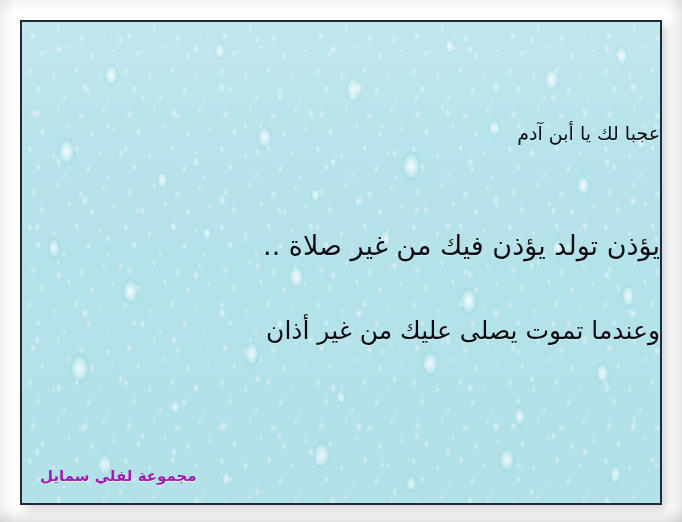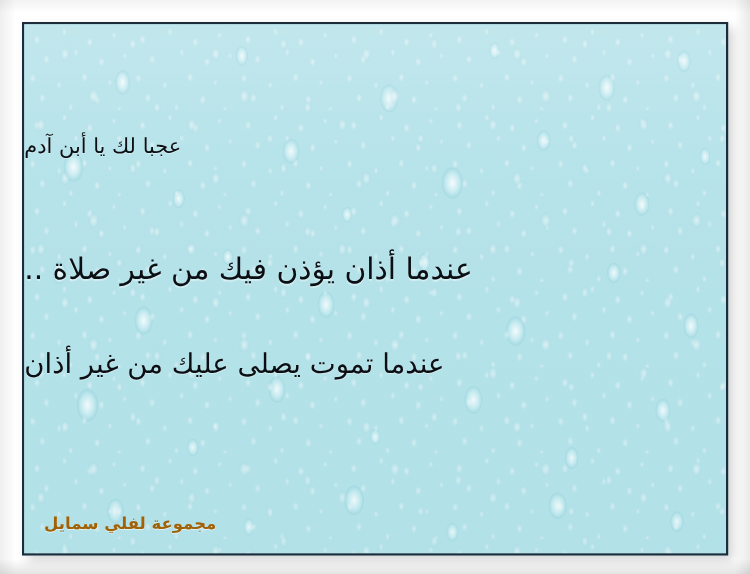--- a/index.html
+++ b/index.html
@@ -164,28 +164,27 @@
     position: absolute;
     inset: 0;
     direction: rtl;
     text-align: center;
     color: #0a0d10;
   }
 
   .line {
     position: absolute;
     width: 100%;
-    text-align: left;
+    text-align: right;
     direction: rtl;
     unicode-bidi: isolate;
     font-family: "DejaVu Sans", "Liberation Sans", sans-serif;
     color: #0b0e12;
     white-space: nowrap;
     text-shadow: 0 1px 0 rgba(255,255,255,0.35);
-    padding-left: 21px;
   }
 
   #line-1 { top: 100px; font-size: 19px; letter-spacing: 0px; }
   #line-2 { top: 208px; font-size: 27px; }
   #line-3 { top: 294px; font-size: 25px; }
 
   
   #watermark {
     position: absolute;
     left: 18px;
@@ -193,21 +192,21 @@
     direction: rtl;
     text-align: right;
     line-height: 1.05;
   }
 
   #watermark-arabic {
     display: block;
     font-family: "DejaVu Sans", "Liberation Sans", sans-serif;
     font-size: 15px;
     font-weight: bold;
-    color: #a16207;
+    color: #a21caf;
     direction: rtl;
     unicode-bidi: isolate;
     white-space: nowrap;
     text-shadow: 0 1px 0 rgba(255,255,255,0.55);
   }
 
   #watermark-url {
     display: block;
     margin-top: 2px;
     font-family: "DejaVu Sans", "Liberation Sans", sans-serif;
@@ -231,22 +230,22 @@
 
   <div id="frame">
 
     <div id="texture"></div>
     <div id="texture-fine"></div>
     <div id="texture-fine2"></div>
     <div id="sheen"></div>
 
     <div id="quote">
       <div class="line" id="line-1">عجبا لك يا أبن آدم</div>
-      <div class="line" id="line-2">عندما أذان يؤذن فيك من غير صلاة ..</div>
-      <div class="line" id="line-3">عندما تموت يصلى عليك من غير أذان</div>
+      <div class="line" id="line-2">يؤذن تولد يؤذن فيك من غير صلاة ..</div>
+      <div class="line" id="line-3">وعندما تموت يصلى عليك من غير أذان</div>
     </div>
 
     <div id="watermark">
       <span id="watermark-arabic">مجموعة لفلي سمايل</span>
     </div>
 
   </div>
 </div>
 
 </body></html>

